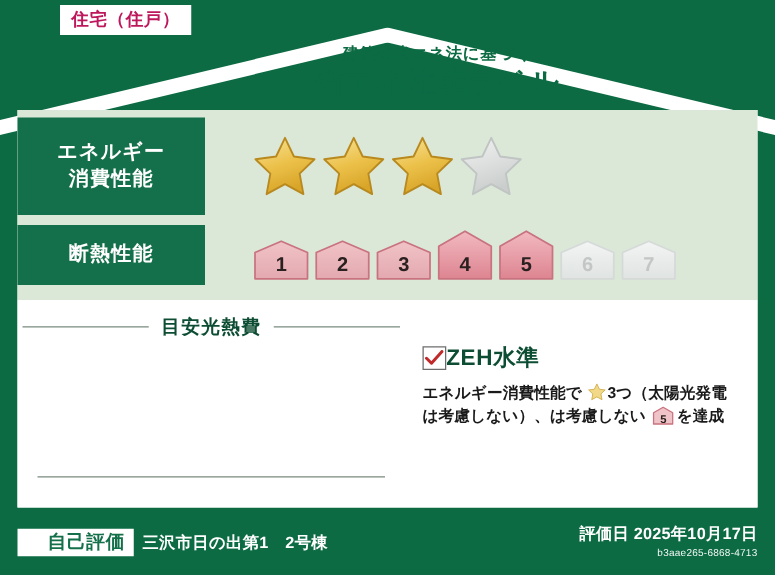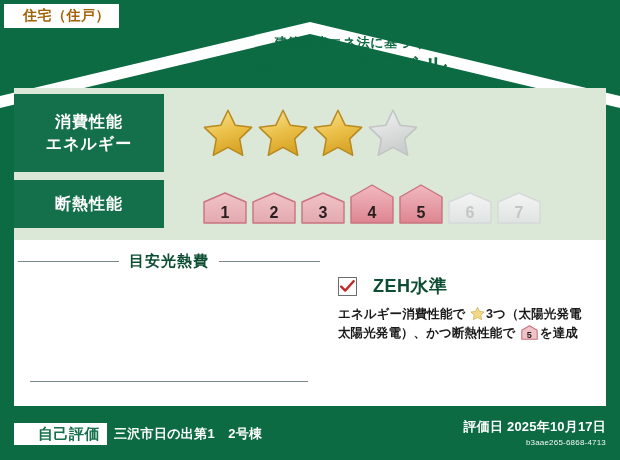--- a/index.html
+++ b/index.html
@@ -23,27 +23,28 @@
   .roof-inner{
     position:absolute;left:0;top:0;width:620px;height:120px;
     background:#0c6b43;
     clip-path:polygon(0 108px, 310px 34px, 620px 108px, 620px 120px, 0 120px);
   }
 
   
   .corner-tag{
     position:absolute;top:4px;
     background:#ffffff;
-    color:#a16207;
+    color:#be185d;
     font-weight:bold;
     font-size:14px;
     letter-spacing:.5px;
-    padding:4px 9px 5px 19px;
+    padding:4px 9px 5px 9px;
     line-height:1.1;
     white-space:nowrap;
+    margin-left:44px;
   }
   .corner-tag.left{left:4px;}
   .corner-tag.right{right:4px;}
 
   
   .title-block{
     position:absolute;left:0;top:36px;width:620px;
     text-align:center;color:#0c6b43;pointer-events:none;margin-left:40px;
   }
   .title-sub{
@@ -134,21 +135,21 @@
     margin-top:30px;text-align:center;
     color:#0c4d33;font-weight:bold;font-size:24px;letter-spacing:2px;
   }
   .cost-rule-bottom{
     position:absolute;left:16px;right:16px;bottom:24px;height:1px;background:#7a8a80;
   }
 
   .zeh-col{
     flex:1;box-sizing:border-box;padding:34px 14px 0 14px;
   }
-  .zeh-head{display:flex;align-items:center;gap:16px;}
+  .zeh-head{display:flex;align-items:center;gap:0;}
   .zeh-check{
     width:19px;height:19px;border:1px solid #6d6d6d;background:#fff;
     display:flex;align-items:center;justify-content:center;box-sizing:border-box;
   }
   .zeh-title{
     color:#0c4d33;font-weight:bold;font-size:18px;letter-spacing:.5px;
   }
   .zeh-desc{
     margin-top:7px;color:#1a1a1a;font-size:12.5px;font-weight:bold;
     line-height:1.55;letter-spacing:.1px;
@@ -197,22 +198,22 @@
     <div class="title-main">省エネ性能ラベル</div>
   </div>
 
   <div class="card">
 
     <div class="perf-band"></div>
 
     <div class="perf-row energy">
       <div class="perf-key">
         <div>
+          <div>エネルギー</div>
           <div>消費性能</div>
-          <div>エネルギー</div>
         </div>
       </div>
       <div class="perf-val">
         <div class="stars" id="stars-row">
             <svg class="star" viewBox="0 0 24 24">
               <defs>
                 <linearGradient id="sg0" x1="0" y1="0" x2="0.35" y2="1">
                   <stop offset="0%" stop-color="#f7e39a"></stop>
                   <stop offset="55%" stop-color="#ecc14a"></stop>
                   <stop offset="100%" stop-color="#d8a528"></stop>
@@ -365,21 +366,21 @@
           </span>
           <span class="zeh-title">ZEH水準</span>
         </div>
         <div class="zeh-desc">
           <span>エネルギー消費性能で</span>
           <span class="inline-star">
             <svg width="15" height="15" viewBox="0 0 24 24" aria-hidden="true">
               <path d="M12 1.8 L15.2 8.6 L22.6 9.5 L17.2 14.6 L18.6 22 L12 18.4 L5.4 22 L6.8 14.6 L1.4 9.5 L8.8 8.6 Z" fill="#f2d98a" stroke="#c9a43a" stroke-width="1"></path>
             </svg>
           </span><span>3つ（太陽光発電</span><br>
-          <span>太陽光発電）、かつ断熱性能で</span>
+          <span>は考慮しない）、は考慮しない</span>
           <span class="inline-house">
             <svg width="17" height="15" viewBox="0 0 17 15" aria-hidden="true">
               <path d="M0.8 5.2 L8.5 0.8 L16.2 5.2 L16.2 14.2 L0.8 14.2 Z" fill="#efc3c7" stroke="#c9737e" stroke-width="1.1" stroke-linejoin="round"></path>
             </svg>
             <span class="n">5</span>
           </span><span>を達成</span>
         </div>
       </div>
 
     </div>

